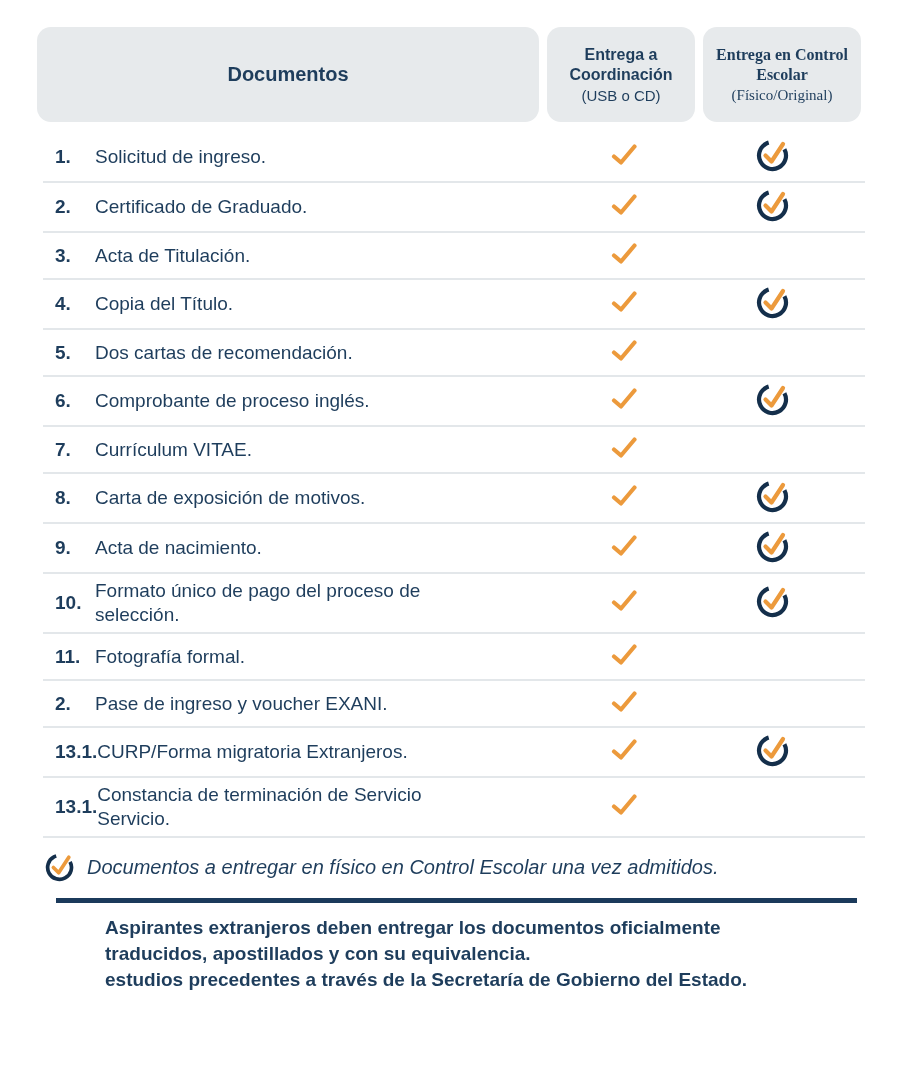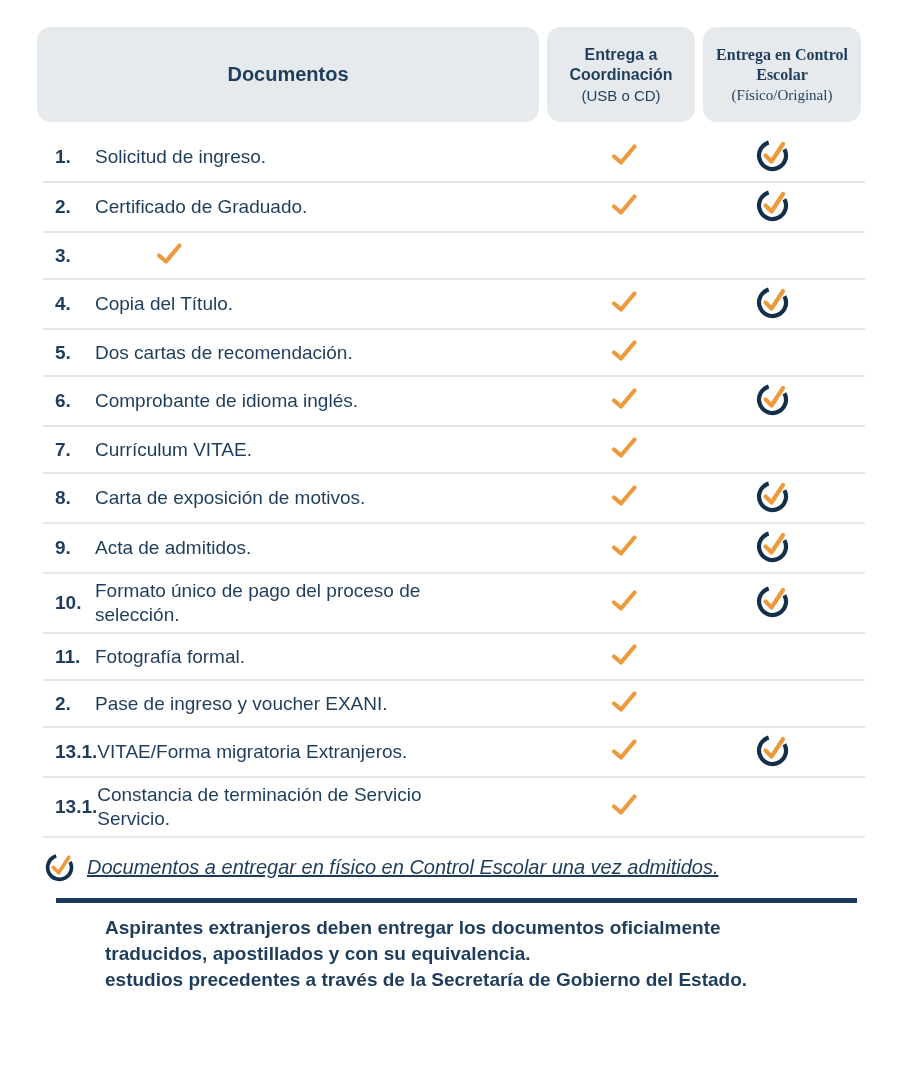--- a/index.html
+++ b/index.html
@@ -32,21 +32,21 @@
   .num { font-weight:700; font-size:19px; min-width:40px; flex:none; }
   .txt { flex:1; font-size:19px; line-height:24px; white-space:pre-line; padding-right:8px; }
   .col-check { width:148px; flex:none; display:flex; justify-content:center; align-items:center; }
   .col-circle { width:167px; flex:none; display:flex; justify-content:center; align-items:center;
                 padding-right:18px; box-sizing:border-box; }
 
   
   .legend {
     display:flex; align-items:center; gap:12px;
     padding:14px 0 14px 2px;
-    font-style:italic; font-size:20px;text-decoration:underline;
+    font-style:italic; font-size:20px;
   }
   .legend-icon { display:flex; align-items:center; }
 
   
   .divider { height:5px; background:#1B3A5B; margin:2px 8px 0 13px; }
 
   
   .footer { margin:12px 0 0 62px; font-weight:700; font-size:19px; line-height:26px; }
 </style>
 </head>
@@ -94,20 +94,21 @@
         </span>
         <span class="col-circle">
           <span><svg width="34" height="34" viewBox="0 0 34 34">
               <circle cx="16.5" cy="17.5" r="13.5" fill="none" stroke="#142F4B" stroke-width="4.2" stroke-dasharray="66 18.8" transform="rotate(-28 16.5 17.5)"></circle>
               <path d="M9.5 17.5 L15.5 23.5 L27 6" fill="none" stroke="#EC9A3C" stroke-width="4.2" stroke-linecap="round" stroke-linejoin="round"></path>
             </svg></span>
         </span>
       </div>
       <div class="row">
         <span class="num">3.</span>
+        <span class="txt">Acta de Titulación.</span>
         <span class="col-check">
           <span><svg width="27" height="22" viewBox="0 0 27 22">
               <path d="M3 12.5 L10 18.5 L23.5 2.5" fill="none" stroke="#EC9A3C" stroke-width="4.2" stroke-linecap="round" stroke-linejoin="round"></path>
             </svg></span>
         </span>
         <span class="col-circle"></span>
       </div>
       <div class="row">
         <span class="num">4.</span>
         <span class="txt">Copia del Título.</span>
@@ -128,21 +129,21 @@
         <span class="txt">Dos cartas de recomendación.</span>
         <span class="col-check">
           <span><svg width="27" height="22" viewBox="0 0 27 22">
               <path d="M3 12.5 L10 18.5 L23.5 2.5" fill="none" stroke="#EC9A3C" stroke-width="4.2" stroke-linecap="round" stroke-linejoin="round"></path>
             </svg></span>
         </span>
         <span class="col-circle"></span>
       </div>
       <div class="row">
         <span class="num">6.</span>
-        <span class="txt">Comprobante de idioma inglés.</span>
+        <span class="txt">Comprobante de proceso inglés.</span>
         <span class="col-check">
           <span><svg width="27" height="22" viewBox="0 0 27 22">
               <path d="M3 12.5 L10 18.5 L23.5 2.5" fill="none" stroke="#EC9A3C" stroke-width="4.2" stroke-linecap="round" stroke-linejoin="round"></path>
             </svg></span>
         </span>
         <span class="col-circle">
           <span><svg width="34" height="34" viewBox="0 0 34 34">
               <circle cx="16.5" cy="17.5" r="13.5" fill="none" stroke="#142F4B" stroke-width="4.2" stroke-dasharray="66 18.8" transform="rotate(-28 16.5 17.5)"></circle>
               <path d="M9.5 17.5 L15.5 23.5 L27 6" fill="none" stroke="#EC9A3C" stroke-width="4.2" stroke-linecap="round" stroke-linejoin="round"></path>
             </svg></span>
@@ -168,21 +169,21 @@
         </span>
         <span class="col-circle">
           <span><svg width="34" height="34" viewBox="0 0 34 34">
               <circle cx="16.5" cy="17.5" r="13.5" fill="none" stroke="#142F4B" stroke-width="4.2" stroke-dasharray="66 18.8" transform="rotate(-28 16.5 17.5)"></circle>
               <path d="M9.5 17.5 L15.5 23.5 L27 6" fill="none" stroke="#EC9A3C" stroke-width="4.2" stroke-linecap="round" stroke-linejoin="round"></path>
             </svg></span>
         </span>
       </div>
       <div class="row">
         <span class="num">9.</span>
-        <span class="txt">Acta de admitidos.</span>
+        <span class="txt">Acta de nacimiento.</span>
         <span class="col-check">
           <span><svg width="27" height="22" viewBox="0 0 27 22">
               <path d="M3 12.5 L10 18.5 L23.5 2.5" fill="none" stroke="#EC9A3C" stroke-width="4.2" stroke-linecap="round" stroke-linejoin="round"></path>
             </svg></span>
         </span>
         <span class="col-circle">
           <span><svg width="34" height="34" viewBox="0 0 34 34">
               <circle cx="16.5" cy="17.5" r="13.5" fill="none" stroke="#142F4B" stroke-width="4.2" stroke-dasharray="66 18.8" transform="rotate(-28 16.5 17.5)"></circle>
               <path d="M9.5 17.5 L15.5 23.5 L27 6" fill="none" stroke="#EC9A3C" stroke-width="4.2" stroke-linecap="round" stroke-linejoin="round"></path>
             </svg></span>
@@ -219,21 +220,21 @@
         <span class="txt">Pase de ingreso y voucher EXANI.</span>
         <span class="col-check">
           <span><svg width="27" height="22" viewBox="0 0 27 22">
               <path d="M3 12.5 L10 18.5 L23.5 2.5" fill="none" stroke="#EC9A3C" stroke-width="4.2" stroke-linecap="round" stroke-linejoin="round"></path>
             </svg></span>
         </span>
         <span class="col-circle"></span>
       </div>
       <div class="row">
         <span class="num">13.1.</span>
-        <span class="txt">VITAE/Forma migratoria Extranjeros.</span>
+        <span class="txt">CURP/Forma migratoria Extranjeros.</span>
         <span class="col-check">
           <span><svg width="27" height="22" viewBox="0 0 27 22">
               <path d="M3 12.5 L10 18.5 L23.5 2.5" fill="none" stroke="#EC9A3C" stroke-width="4.2" stroke-linecap="round" stroke-linejoin="round"></path>
             </svg></span>
         </span>
         <span class="col-circle">
           <span><svg width="34" height="34" viewBox="0 0 34 34">
               <circle cx="16.5" cy="17.5" r="13.5" fill="none" stroke="#142F4B" stroke-width="4.2" stroke-dasharray="66 18.8" transform="rotate(-28 16.5 17.5)"></circle>
               <path d="M9.5 17.5 L15.5 23.5 L27 6" fill="none" stroke="#EC9A3C" stroke-width="4.2" stroke-linecap="round" stroke-linejoin="round"></path>
             </svg></span>

